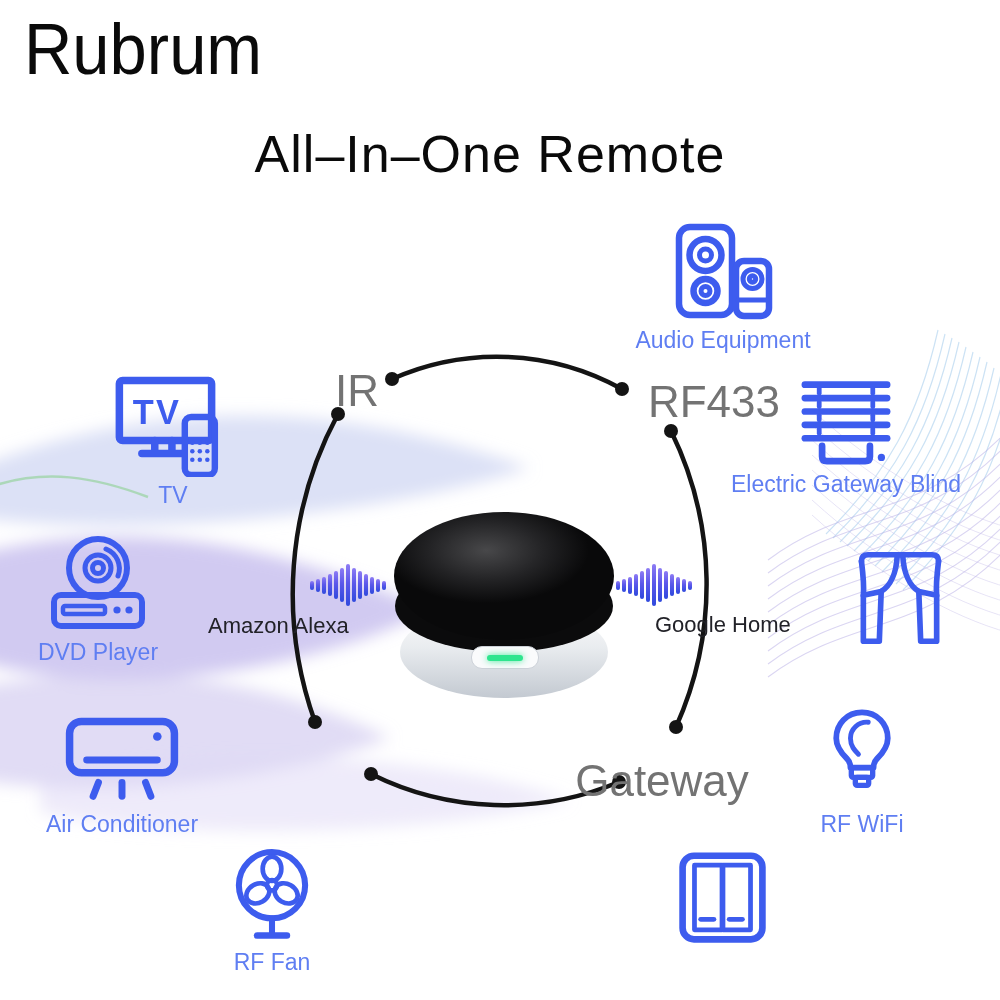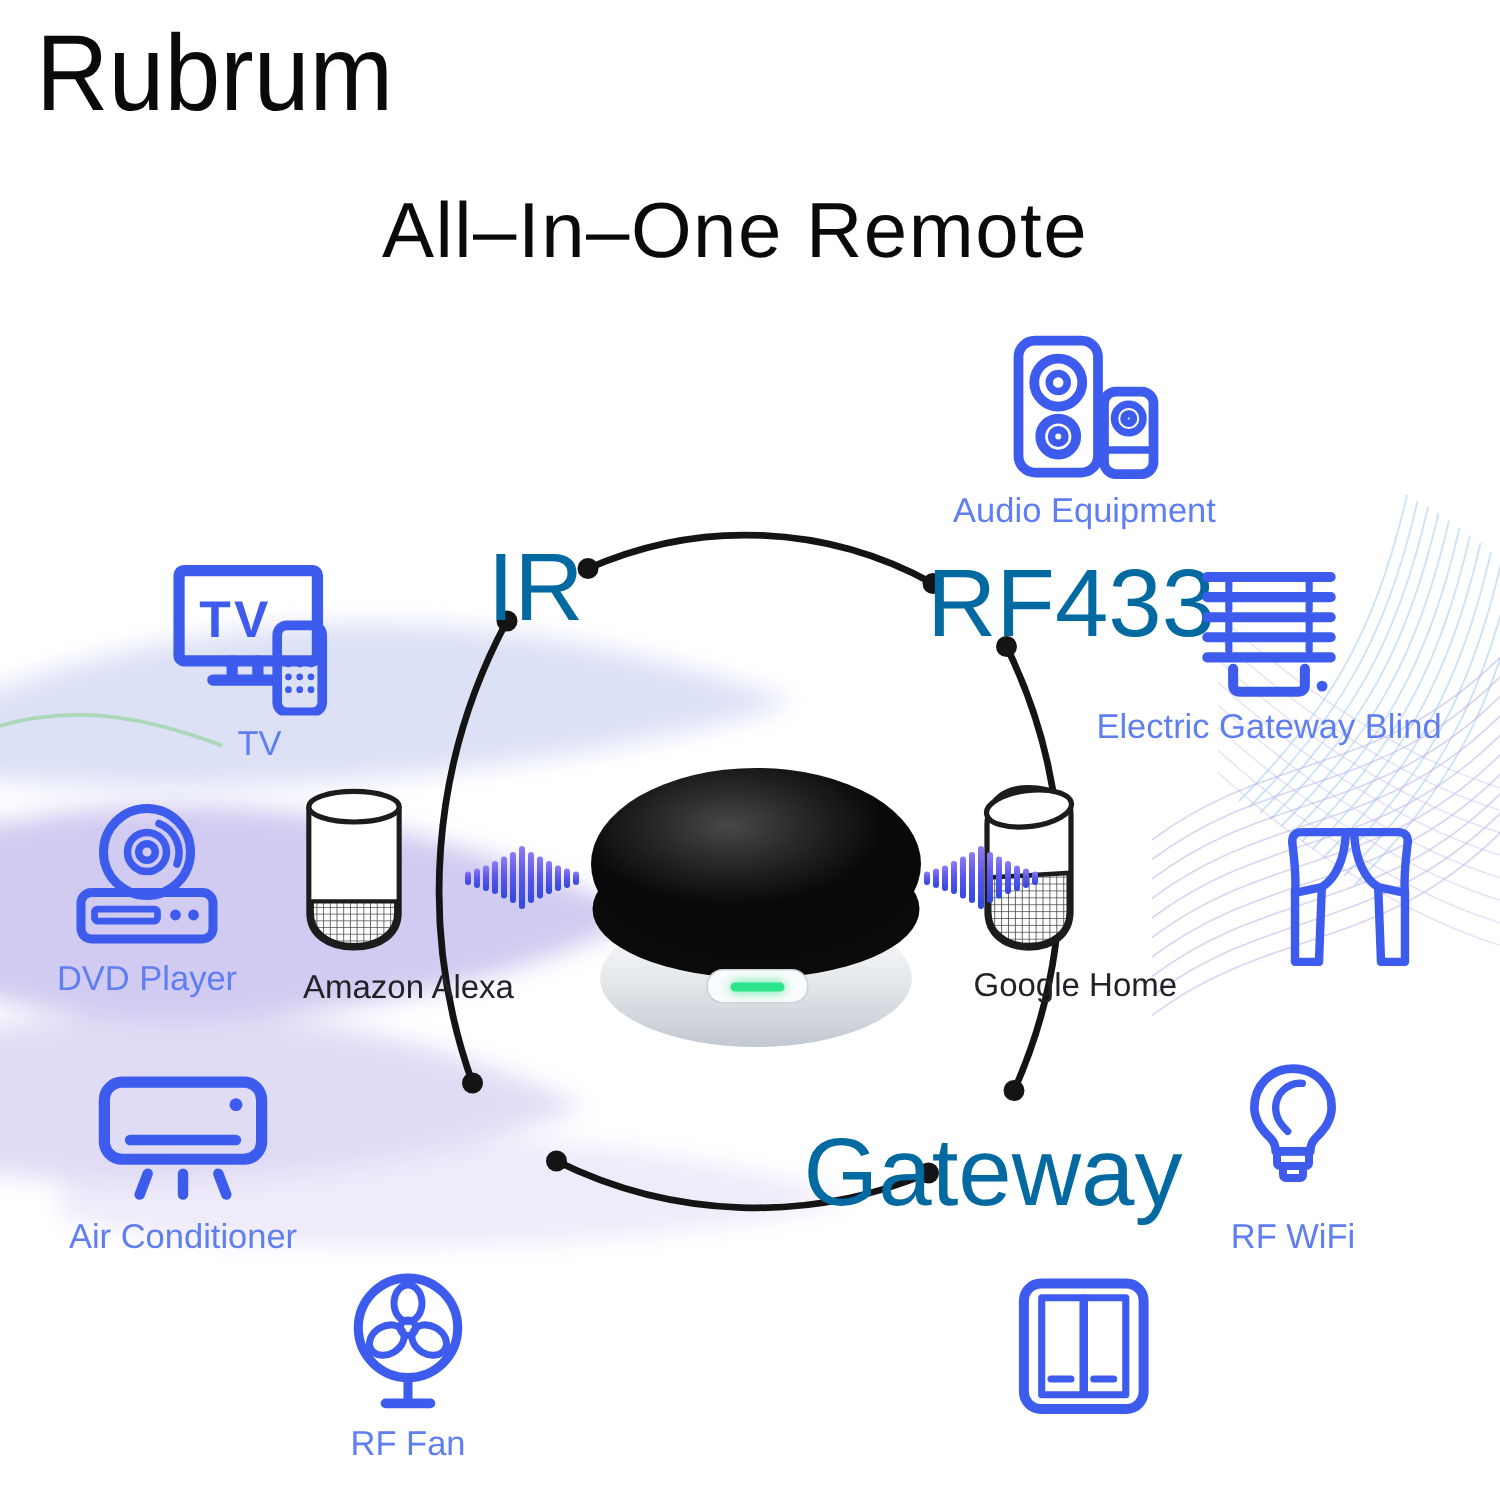--- a/index.html
+++ b/index.html
@@ -5,26 +5,26 @@
   html,body{margin:0;padding:0;background:#fff}
   #canvas{position:relative;width:1000px;height:1000px;background:#ffffff;overflow:hidden;
           font-family:"Liberation Sans", sans-serif;}
   svg.layer{position:absolute;left:0;top:0;width:1000px;height:1000px;pointer-events:none}
 
   .brand{position:absolute;left:24px;top:8px;font-size:72px;font-weight:500;color:#0a0a0a;
          transform:scaleX(.93);transform-origin:left top;letter-spacing:0}
   .title{position:absolute;left:0;right:20px;top:124px;text-align:center;font-size:52px;
          font-weight:400;color:#0a0a0a;letter-spacing:1px}
 
-  .proto{position:absolute;transform:translate(-50%,-50%);font-size:64px;color:#0369a1;
+  .proto{position:absolute;transform:translate(-50%,-50%);font-size:44px;color:#737373;
          white-space:nowrap;letter-spacing:0}
 
   .dev{position:absolute;display:flex;flex-direction:column;align-items:center;gap:5px}
   .dev-label{font-size:23px;color:#5f7ef2;white-space:nowrap}
-  .assist{position:absolute;display:flex;flex-direction:column;align-items:flex-start;gap:6px}
+  .assist{position:absolute;display:flex;flex-direction:row;align-items:flex-end;gap:6px}
   .assist-label{font-size:22px;color:#222228;white-space:nowrap}
 
   .icon{stroke:#3d5cee;fill:none;stroke-width:7;stroke-linecap:round;stroke-linejoin:round}
   .ithin{stroke:#3d5cee;fill:none;stroke-width:5;stroke-linecap:round;stroke-linejoin:round}
   .ifill{fill:#3d5cee;stroke:none}
 
   .hub{position:absolute;left:392px;top:512px;width:224px;height:186px}
   .hub-base{position:absolute;left:8px;top:94px;width:208px;height:92px;border-radius:104px/46px;
             background:linear-gradient(180deg,#fdfdfe 0%,#e9ecef 45%,#c3c9d1 100%)}
   .hub-black-low{position:absolute;left:3px;top:48px;width:218px;height:92px;border-radius:109px/46px;background:#0b0b0c}

